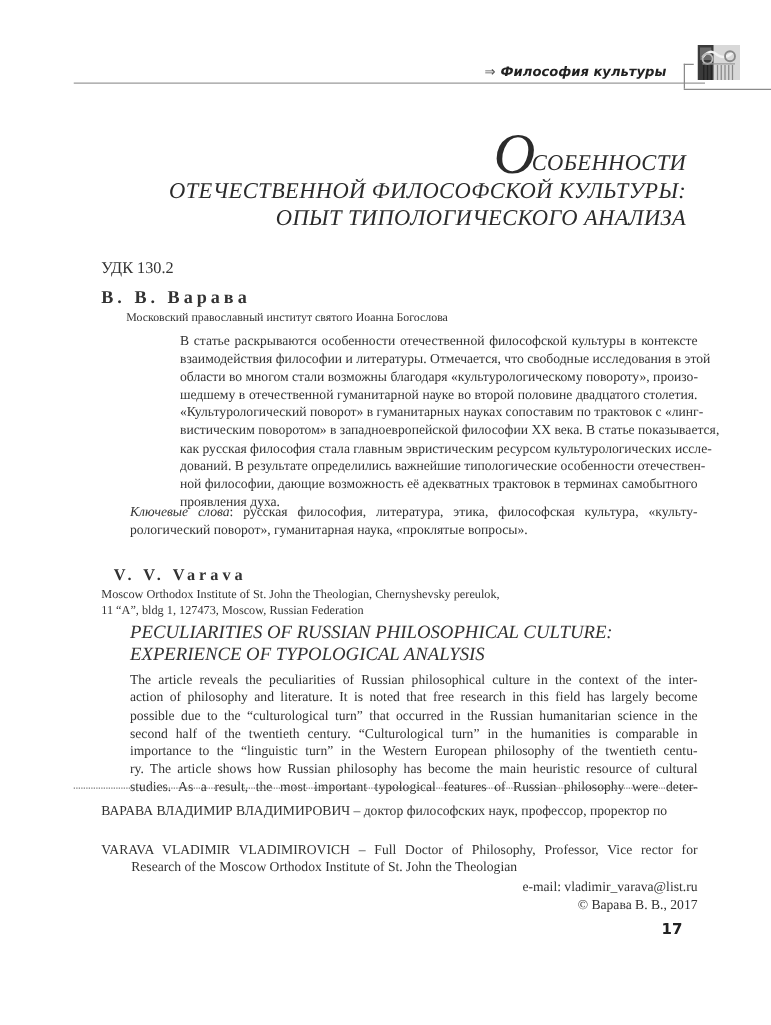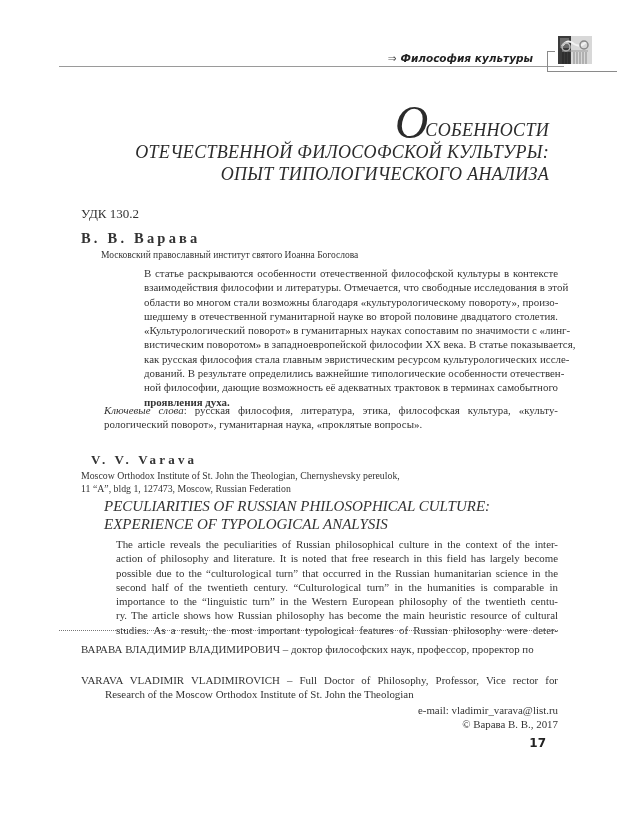--- a/index.html
+++ b/index.html
@@ -76,21 +76,21 @@
     .affil-ru {
       left: 81px; top: 250px; font-size: 9.5px; color: #333; margin-left: 20px;
     }
 
     .abstract-ru {
       left: 104px; top: 266px; width: 454px;
       font-size: 10.9px; line-height: 14.3px; color: #333;
       text-align: justify;
     }
     .abstract-ru .ln { display: block; white-space: nowrap; text-align-last: justify; margin-left: 40px; }
-    .abstract-ru .ln.last { text-align-last: left; font-weight: bold; }
+    .abstract-ru .ln.last { text-align-last: left; }
 
     .keywords {
       left: 104px; top: 403px; width: 454px;
       font-size: 10.9px; line-height: 14.3px; color: #333;
     }
     .keywords .ln { display: block; white-space: nowrap; text-align: justify; text-align-last: justify; }
     .keywords .ln.last { text-align-last: left; }
     .keywords .kw-label { font-style: italic; }
 
     .author-en {
@@ -103,21 +103,21 @@
 
     .title-en {
       left: 104px; top: 497px; width: 460px;
       font-size: 15px; line-height: 18px; font-style: italic; color: #333;
     }
 
     .abstract-en {
       left: 104px; top: 537px; width: 454px;
       font-size: 10.9px; line-height: 14.3px; color: #333;
     }
-    .abstract-en .ln { display: block; white-space: nowrap; text-align: justify; text-align-last: justify; margin-left: 12px; }
+    .abstract-en .ln { display: block; white-space: nowrap; text-align: justify; text-align-last: justify; }
 
     .dotted-sep {
       left: 59px; top: 630px; width: 499px; height: 0;
       border-top: 1px dotted #777;
     }
 
     .bio {
       left: 81px; width: 477px; font-size: 10.9px; line-height: 14px; color: #333;
     }
     .bio .ln { display: block; white-space: nowrap; }
@@ -182,21 +182,21 @@
 
 <div class="abs udk">УДК 130.2</div>
 <div class="abs author-ru">В. В. Варава</div>
 <div class="abs affil-ru">Московский православный институт святого Иоанна Богослова</div>
 
 <div class="abs abstract-ru">
   <span class="ln">В статье раскрываются особенности отечественной философской культуры в контексте</span>
   <span class="ln">взаимодействия философии и литературы. Отмечается, что свободные исследования в этой</span>
   <span class="ln">области во многом стали возможны благодаря «культурологическому повороту», произо-</span>
   <span class="ln">шедшему в отечественной гуманитарной науке во второй половине двадцатого столетия.</span>
-  <span class="ln">«Культурологический поворот» в гуманитарных науках сопоставим по значимости с «линг-</span>
+  <span class="ln">«Культурологический поворот» в гуманитарных науках сопоставим по трактовок с «линг-</span>
   <span class="ln">вистическим поворотом» в западноевропейской философии XX века. В статье показывается,</span>
   <span class="ln">как русская философия стала главным эвристическим ресурсом культурологических иссле-</span>
   <span class="ln">дований. В результате определились важнейшие типологические особенности отечествен-</span>
   <span class="ln">ной философии, дающие возможность её адекватных трактовок в терминах самобытного</span>
   <span class="ln last">проявления духа.</span>
 </div>
 
 <div class="abs keywords">
   <span class="ln"><span class="kw-label">Ключевые слова</span><span>: русская философия, литература, этика, философская культура, «культу-</span></span>
   <span class="ln last">рологический поворот», гуманитарная наука, «проклятые вопросы».</span>

